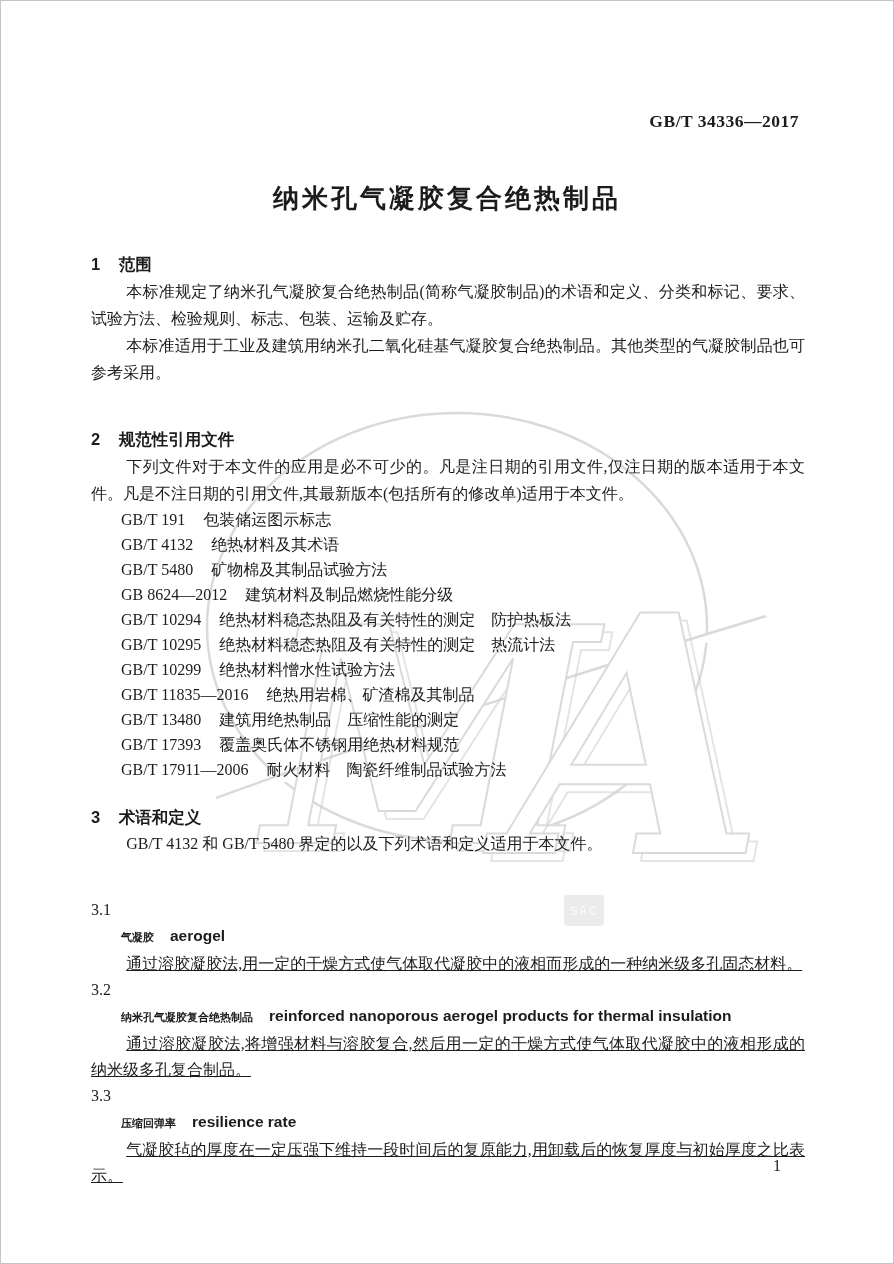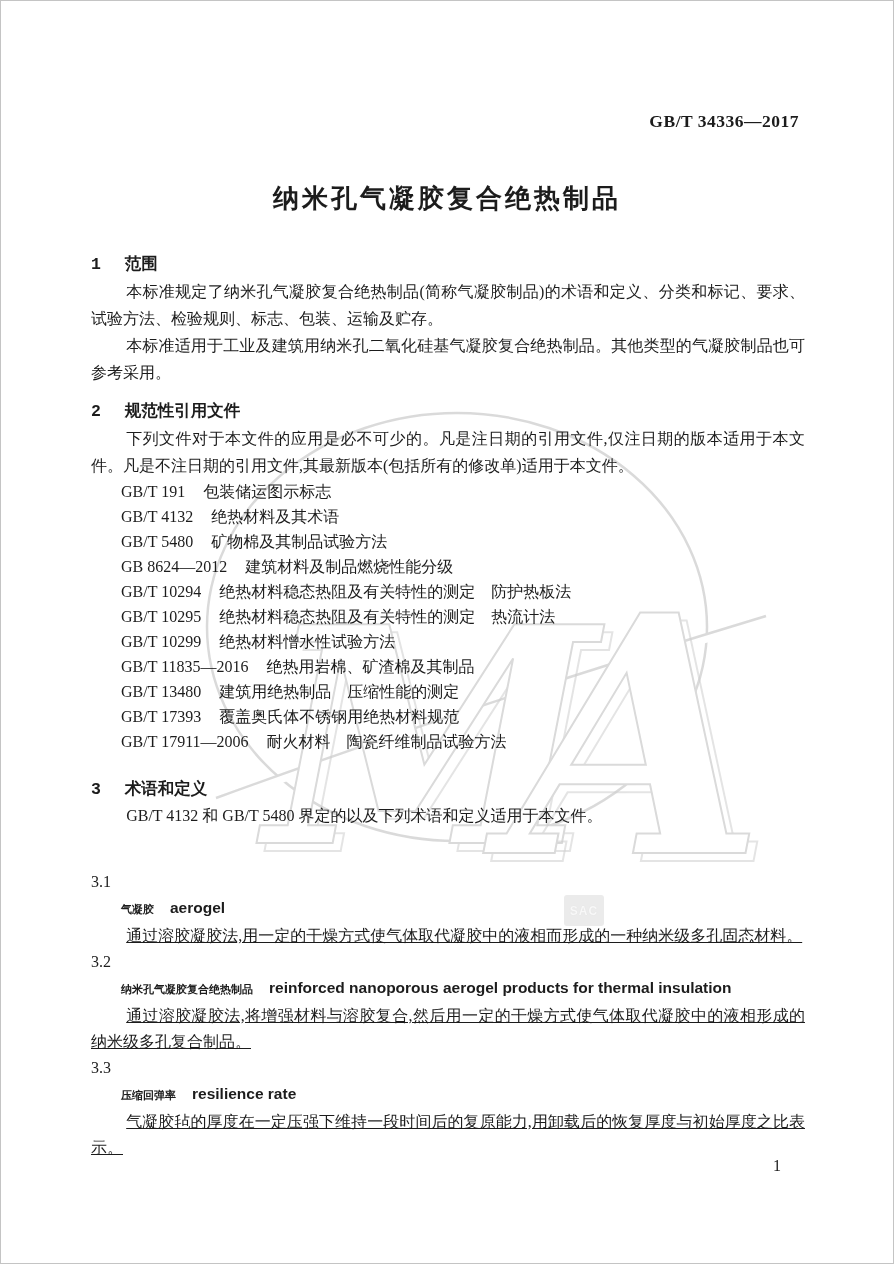--- a/index.html
+++ b/index.html
@@ -32,28 +32,28 @@
     position:absolute;top:180px;left:0;width:100%;z-index:1;
     text-align:center;
     font-family:"DejaVu Sans","Liberation Sans",sans-serif;
     font-weight:bold;font-size:26px;letter-spacing:3px;
   }
   .content{
     position:absolute;left:90px;top:250px;width:714px;z-index:1;
     font-size:16px;line-height:27px;
   }
   .sec-heading{
-    font-family:Liberation Mono, monospace;
+    font-family:Liberation Sans, sans-serif;
     font-weight:bold;font-size:16.5px;line-height:27px;
   }
   .sec-heading .sec-num{display:inline-block;margin-right:14px;}
   p.body{
     margin:0;text-indent:2.2em;text-align:justify;
   }
-  .mt18{margin-top:18px}.mt28{margin-top:12px}.mt16{margin-top:16px}
+  .mt18{margin-top:18px}.mt28{margin-top:40px}.mt16{margin-top:16px}
   .mt22{margin-top:22px}.mt14{margin-top:14px}
   .ref-list{margin-left:30px;}
   .ref-row{display:flex;line-height:25px;font-family:Liberation Serif, serif;}
   .ref-code{white-space:nowrap;margin-right:18px;}
   .ref-title{white-space:nowrap;}
   .terms{line-height:26px;margin-top:40px;}
   .term-num{line-height:26px;}
   .term-line{margin-left:30px;white-space:nowrap;line-height:26px;}
   .term-zh{
     font-family:"DejaVu Sans","Liberation Sans",sans-serif;

